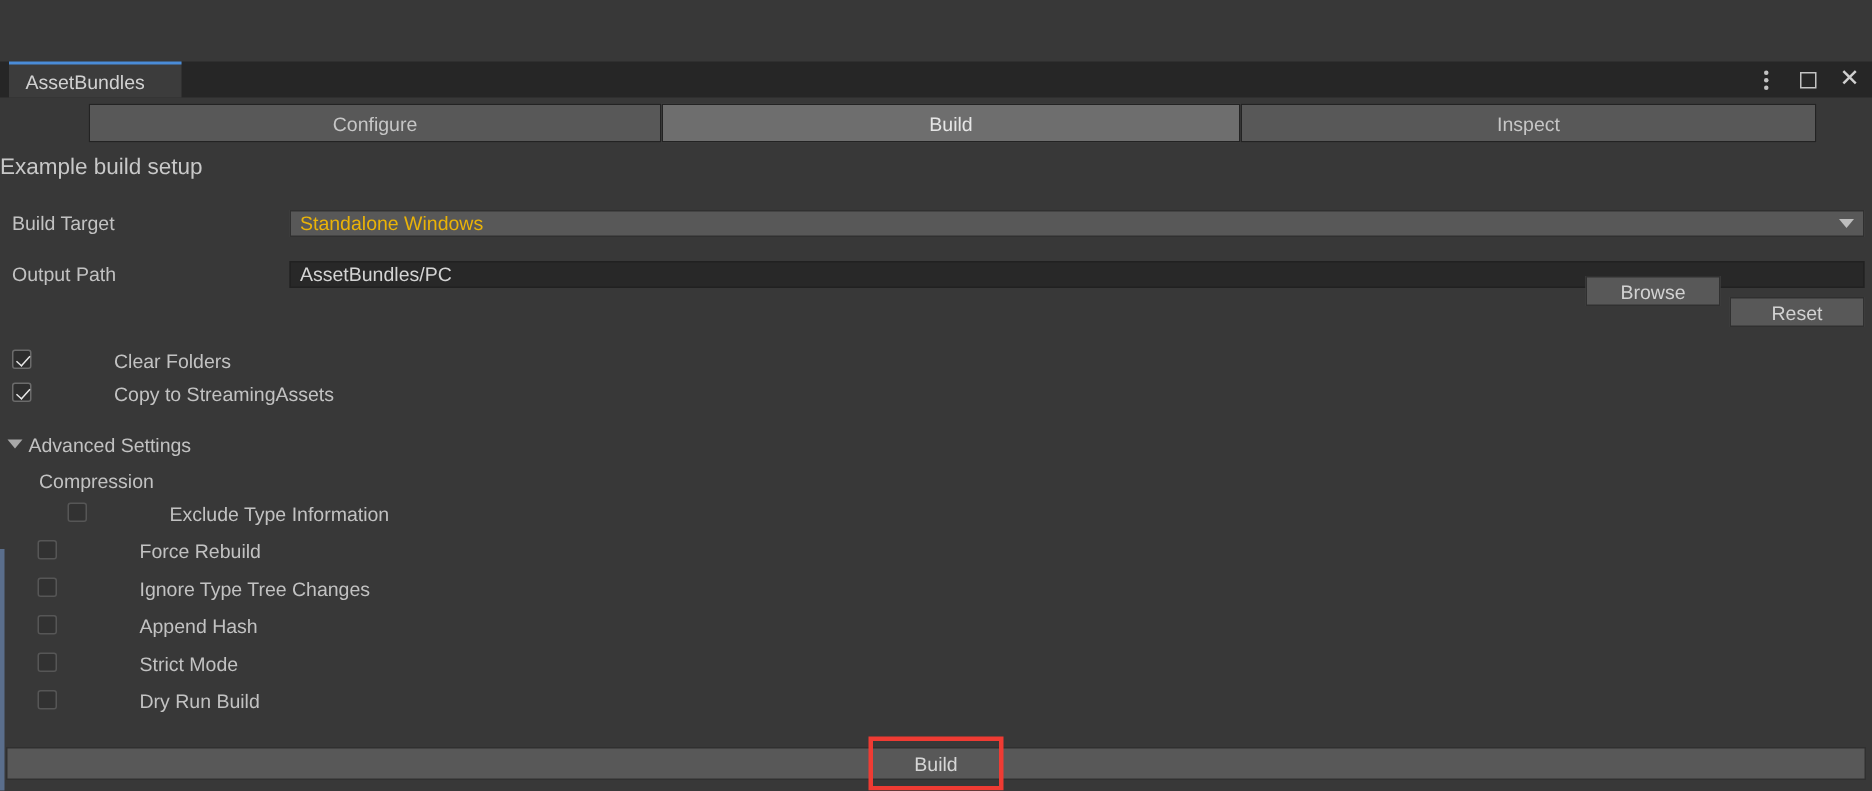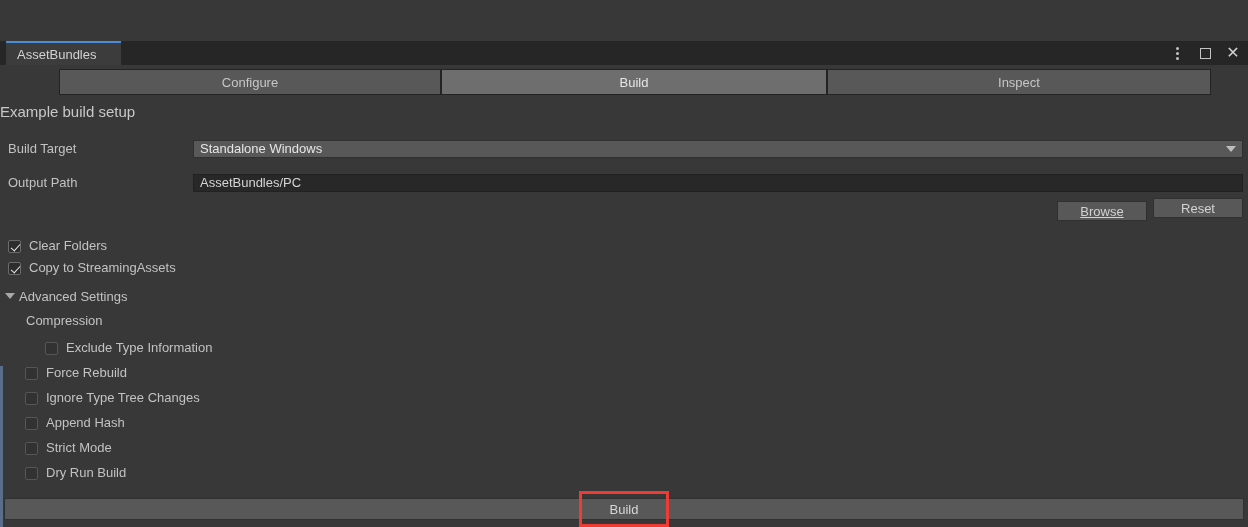--- a/index.html
+++ b/index.html
@@ -140,21 +140,21 @@
   .popup {
     position: absolute;
     box-sizing: border-box;
     background: #585858;
     border: 1px solid #303030;
     height: 18px;
     display: flex;
     align-items: center;
     padding-left: 6px;
     font-size: 13px;
-    color: #e5e5e5;
+    color: #eab308;
   }
   .popup .arrow {
     position: absolute;
     right: 6px;
     top: 50%;
     transform: translateY(-50%);
     width: 0; height: 0;
     border-left: 5px solid transparent;
     border-right: 5px solid transparent;
     border-top: 6px solid #bdbdbd;
@@ -183,22 +183,23 @@
     align-items: center;
     justify-content: center;
     font-size: 13px;
     color: #d2d2d2;
   }
 
   
   .cbrow {
     position: absolute;
     display: flex;
-    align-items: flex-end;
+    align-items: flex-start;
     height: 20px;
+    gap: 47px;
   }
   .cbox {
     position: relative;
     width: 13px; height: 13px;
     box-sizing: border-box;
     background: #2d2d2d;
     border: 1px solid #6b6b6b;
     border-radius: 2px;
     flex: 0 0 auto;
   }
@@ -330,21 +331,21 @@
     </div>
   </div>
 
   <div class="row" style="top:131px;">
     <span class="lbl" style="position:absolute;left:8px;">Output Path</span>
     <div class="textfield" style="left:193px;width:1050px;" placeholder="">
       <span>AssetBundles/PC</span>
     </div>
   </div>
 
-  <div class="btn" style="left:1057px;top:160px;width:90px;text-decoration:underline;">
+  <div class="btn" style="left:1057px;top:143px;width:90px;">
     <span>Browse</span>
   </div>
   <div class="btn" style="left:1153px;top:157px;width:90px;">
     <span>Reset</span>
   </div>
 
   <div class="cbrow" style="left:8px;top:192px;">
     <span class="cbox on"></span>
     <span class="cblabel">Clear Folders</span>
   </div>

